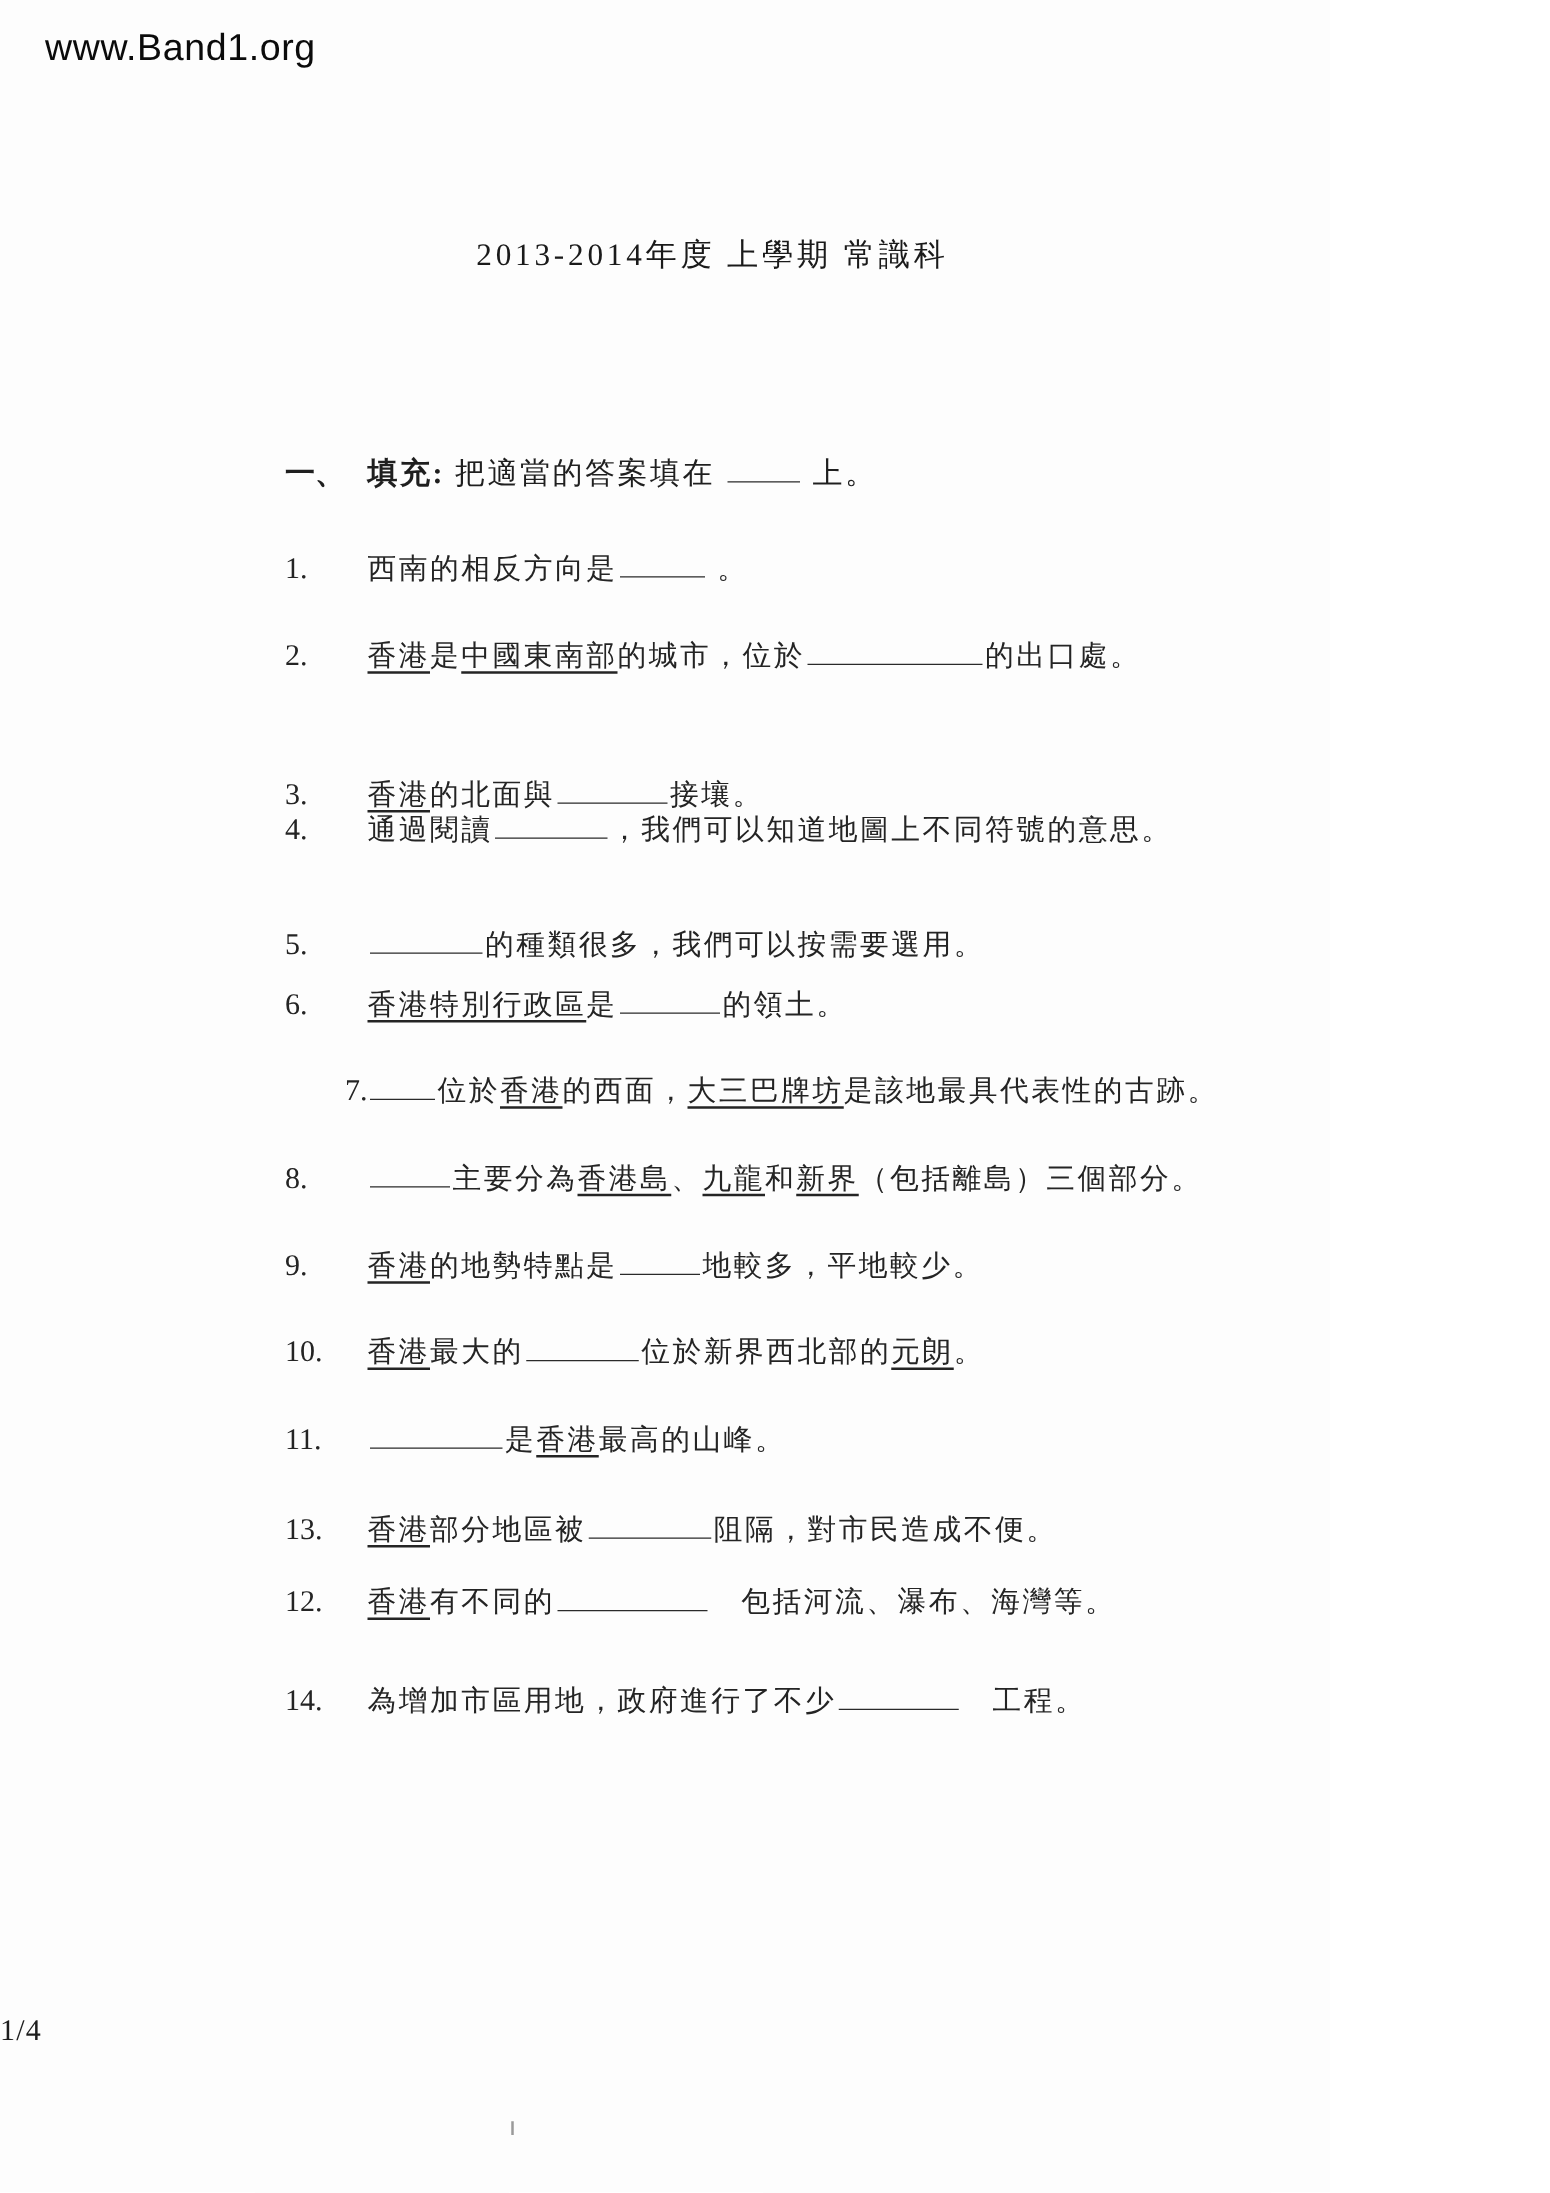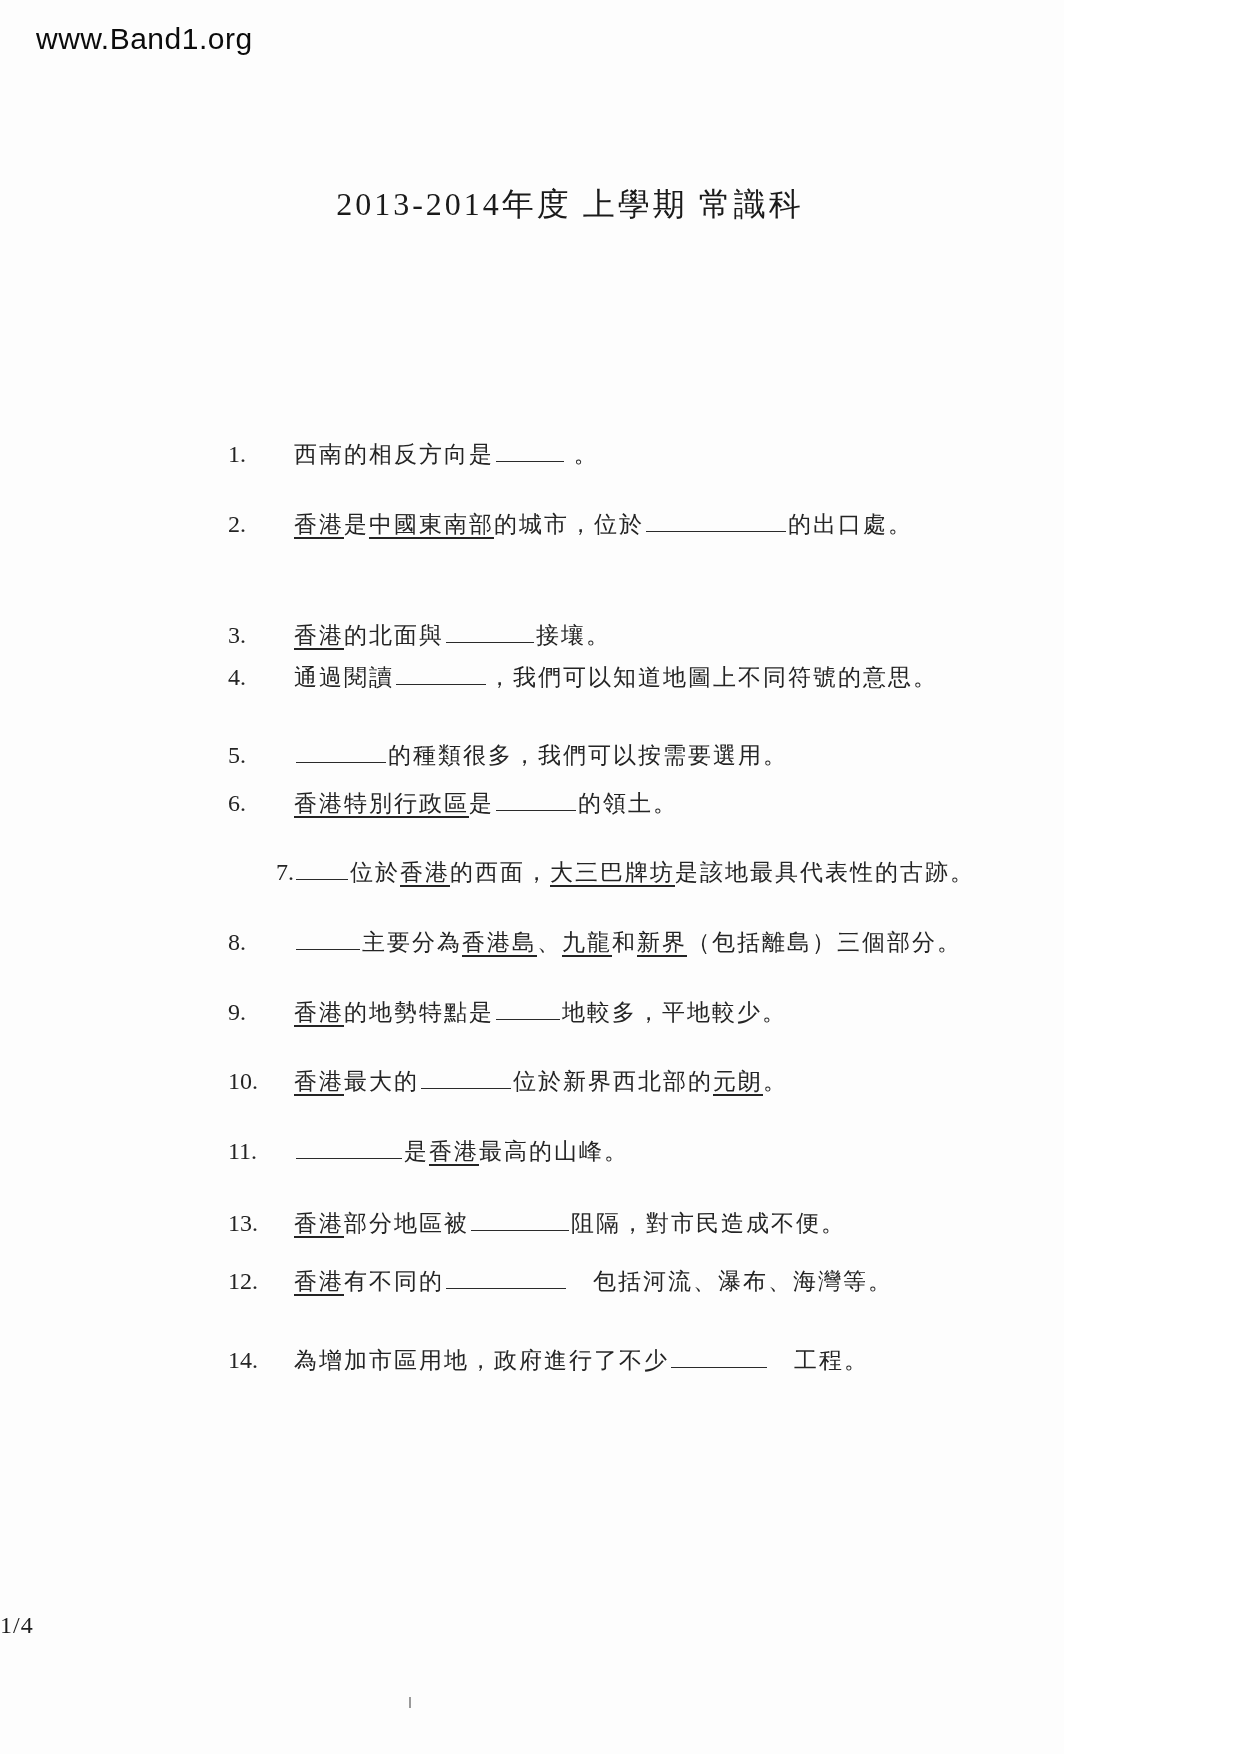--- a/index.html
+++ b/index.html
@@ -12,21 +12,21 @@
     overflow:hidden;
   }
   .watermark {
     position:absolute; left:36px; top:22px;
     font-family:"Liberation Sans", sans-serif;
     font-size:30px; color:#0b0b0b; letter-spacing:0.5px;
   }
   .title-block {
     position:absolute; top:184px; left:0; width:1140px;
     text-align:center;
-    font-size:32px; letter-spacing:3px; line-height:41px;
+    font-size:25px; letter-spacing:3px; line-height:41px;
     color:#1a1a1a;
   }
   .section-header {
     position:absolute; left:228px; top:360px;
     font-size:24px; letter-spacing:2px; white-space:nowrap;
   }
   .bold { font-weight:bold; }
   .q-num {
     display:inline-block; width:66px;
     font-size:24px; letter-spacing:0;
@@ -61,26 +61,29 @@
 <body>
 
 <div class="page">
 
   <div class="watermark">www.Band1.org</div>
 
   <div class="title-block">
     <div class="title-line">2013-2014年度 上學期 常識科</div>
   </div>
 
+  <div class="section-header">
+    <span class="q-num bold">一、</span><span class="bold">填充:</span><span> 把適當的答案填在 </span><span class="blank" id="section-blank" style="width: 58px;"></span><span> 上。</span>
+  </div>
 
   <div id="questions">
       <div class="q-row" style="top: 437px;"><span class="q-num">1.</span><span><span>西南的相反方向是</span><span class="blank" style="width: 68px;"></span><span> 。</span></span></div>
       <div class="q-row" style="top: 507px;"><span class="q-num">2.</span><span><span class="u">香港</span><span>是</span><span class="u">中國東南部</span><span>的城市，位於</span><span class="blank" style="width: 140px;"></span><span>的出口處。</span></span></div>
       <div class="q-row" style="top: 576px; margin-top: 42px;"><span class="q-num">3.</span><span><span class="u">香港</span><span>的北面與</span><span class="blank" style="width: 88px;"></span><span>接壤。</span></span></div>
-      <div class="q-row" style="top: 646px; margin-top: 14px;"><span class="q-num">4.</span><span><span>通過閱讀</span><span class="blank" style="width: 90px;"></span><span>，我們可以知道地圖上不同符號的意思。</span></span></div>
+      <div class="q-row" style="top: 646px;"><span class="q-num">4.</span><span><span>通過閱讀</span><span class="blank" style="width: 90px;"></span><span>，我們可以知道地圖上不同符號的意思。</span></span></div>
       <div class="q-row" style="top: 716px; margin-top: 22px;"><span class="q-num">5.</span><span><span class="blank" style="width: 90px;"></span><span>的種類很多，我們可以按需要選用。</span></span></div>
       <div class="q-row" style="top: 786px;"><span class="q-num">6.</span><span><span class="u">香港特別行政區</span><span>是</span><span class="blank" style="width: 80px;"></span><span>的領土。</span></span></div>
       <div class="q-row" style="top: 855px; text-align: right;"><span class="q-num">7.</span><span><span class="blank" style="width: 52px;"></span><span>位於</span><span class="u">香港</span><span>的西面，</span><span class="u">大三巴牌坊</span><span>是該地最具代表性的古跡。</span></span></div>
       <div class="q-row" style="top: 925px;"><span class="q-num">8.</span><span><span class="blank" style="width: 64px;"></span><span>主要分為</span><span class="u">香港島</span><span>、</span><span class="u">九龍</span><span>和</span><span class="u">新界</span><span>（包括離島）三個部分。</span></span></div>
       <div class="q-row" style="top: 995px;"><span class="q-num">9.</span><span><span class="u">香港</span><span>的地勢特點是</span><span class="blank" style="width: 64px;"></span><span>地較多，平地較少。</span></span></div>
       <div class="q-row" style="top: 1064px;"><span class="q-num">10.</span><span><span class="u">香港</span><span>最大的</span><span class="blank" style="width: 90px;"></span><span>位於新界西北部的</span><span class="u">元朗</span><span>。</span></span></div>
       <div class="q-row" style="top: 1134px;"><span class="q-num">11.</span><span><span class="blank" style="width: 106px;"></span><span>是</span><span class="u">香港</span><span>最高的山峰。</span></span></div>
       <div class="q-row" style="top: 1264px;"><span class="q-num">12.</span><span><span class="u">香港</span><span>有不同的</span><span class="blank" style="width: 120px;"></span><span>　包括河流、瀑布、海灣等。</span></span></div>
       <div class="q-row" style="top: 1206px;"><span class="q-num">13.</span><span><span class="u">香港</span><span>部分地區被</span><span class="blank" style="width: 98px;"></span><span>阻隔，對市民造成不便。</span></span></div>
       <div class="q-row" style="top: 1343px;"><span class="q-num">14.</span><span><span>為增加市區用地，政府進行了不少</span><span class="blank" style="width: 96px;"></span><span>　工程。</span></span></div>

